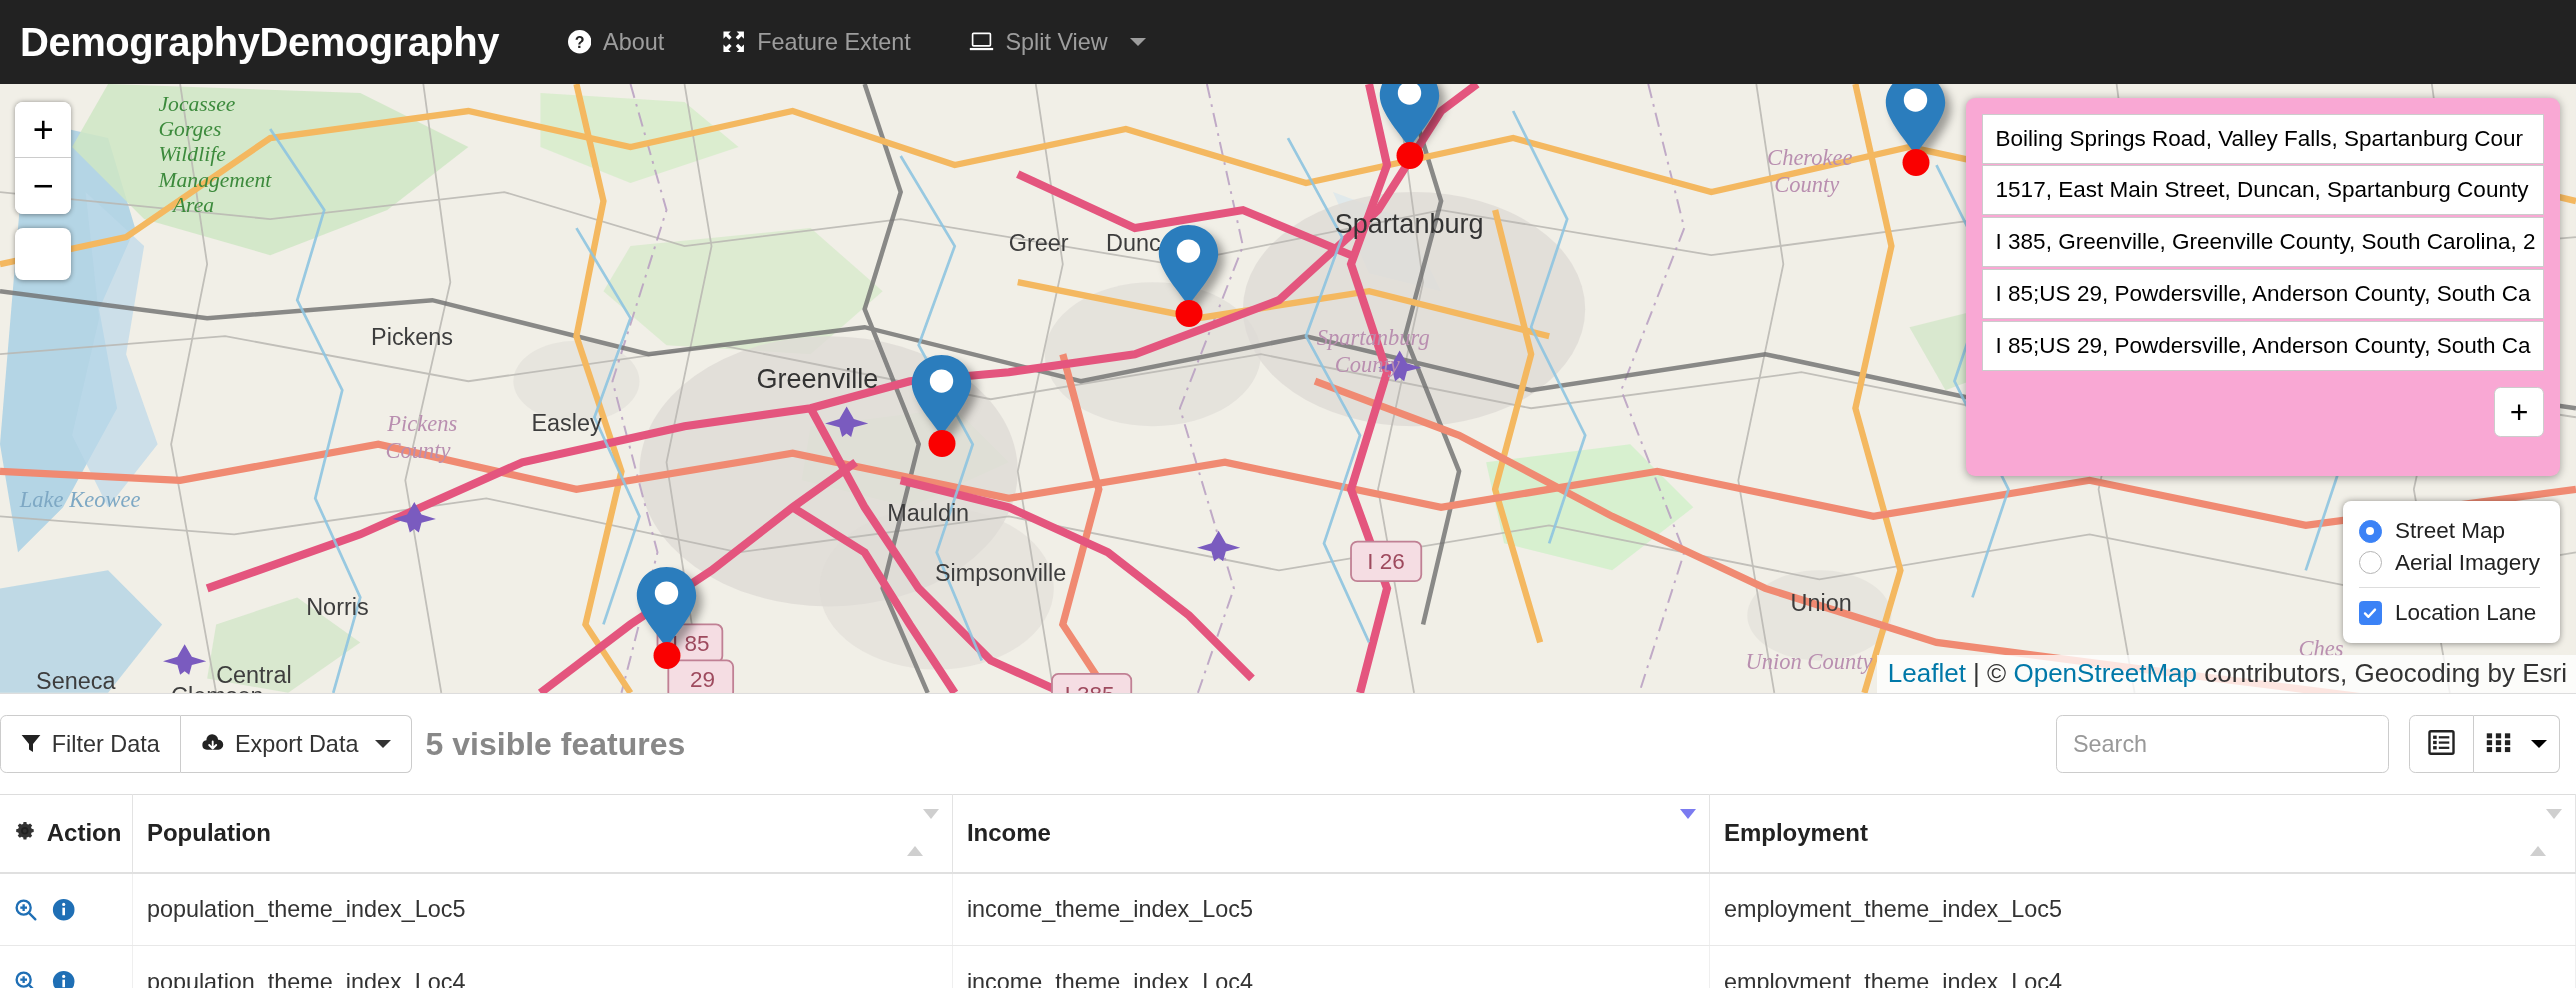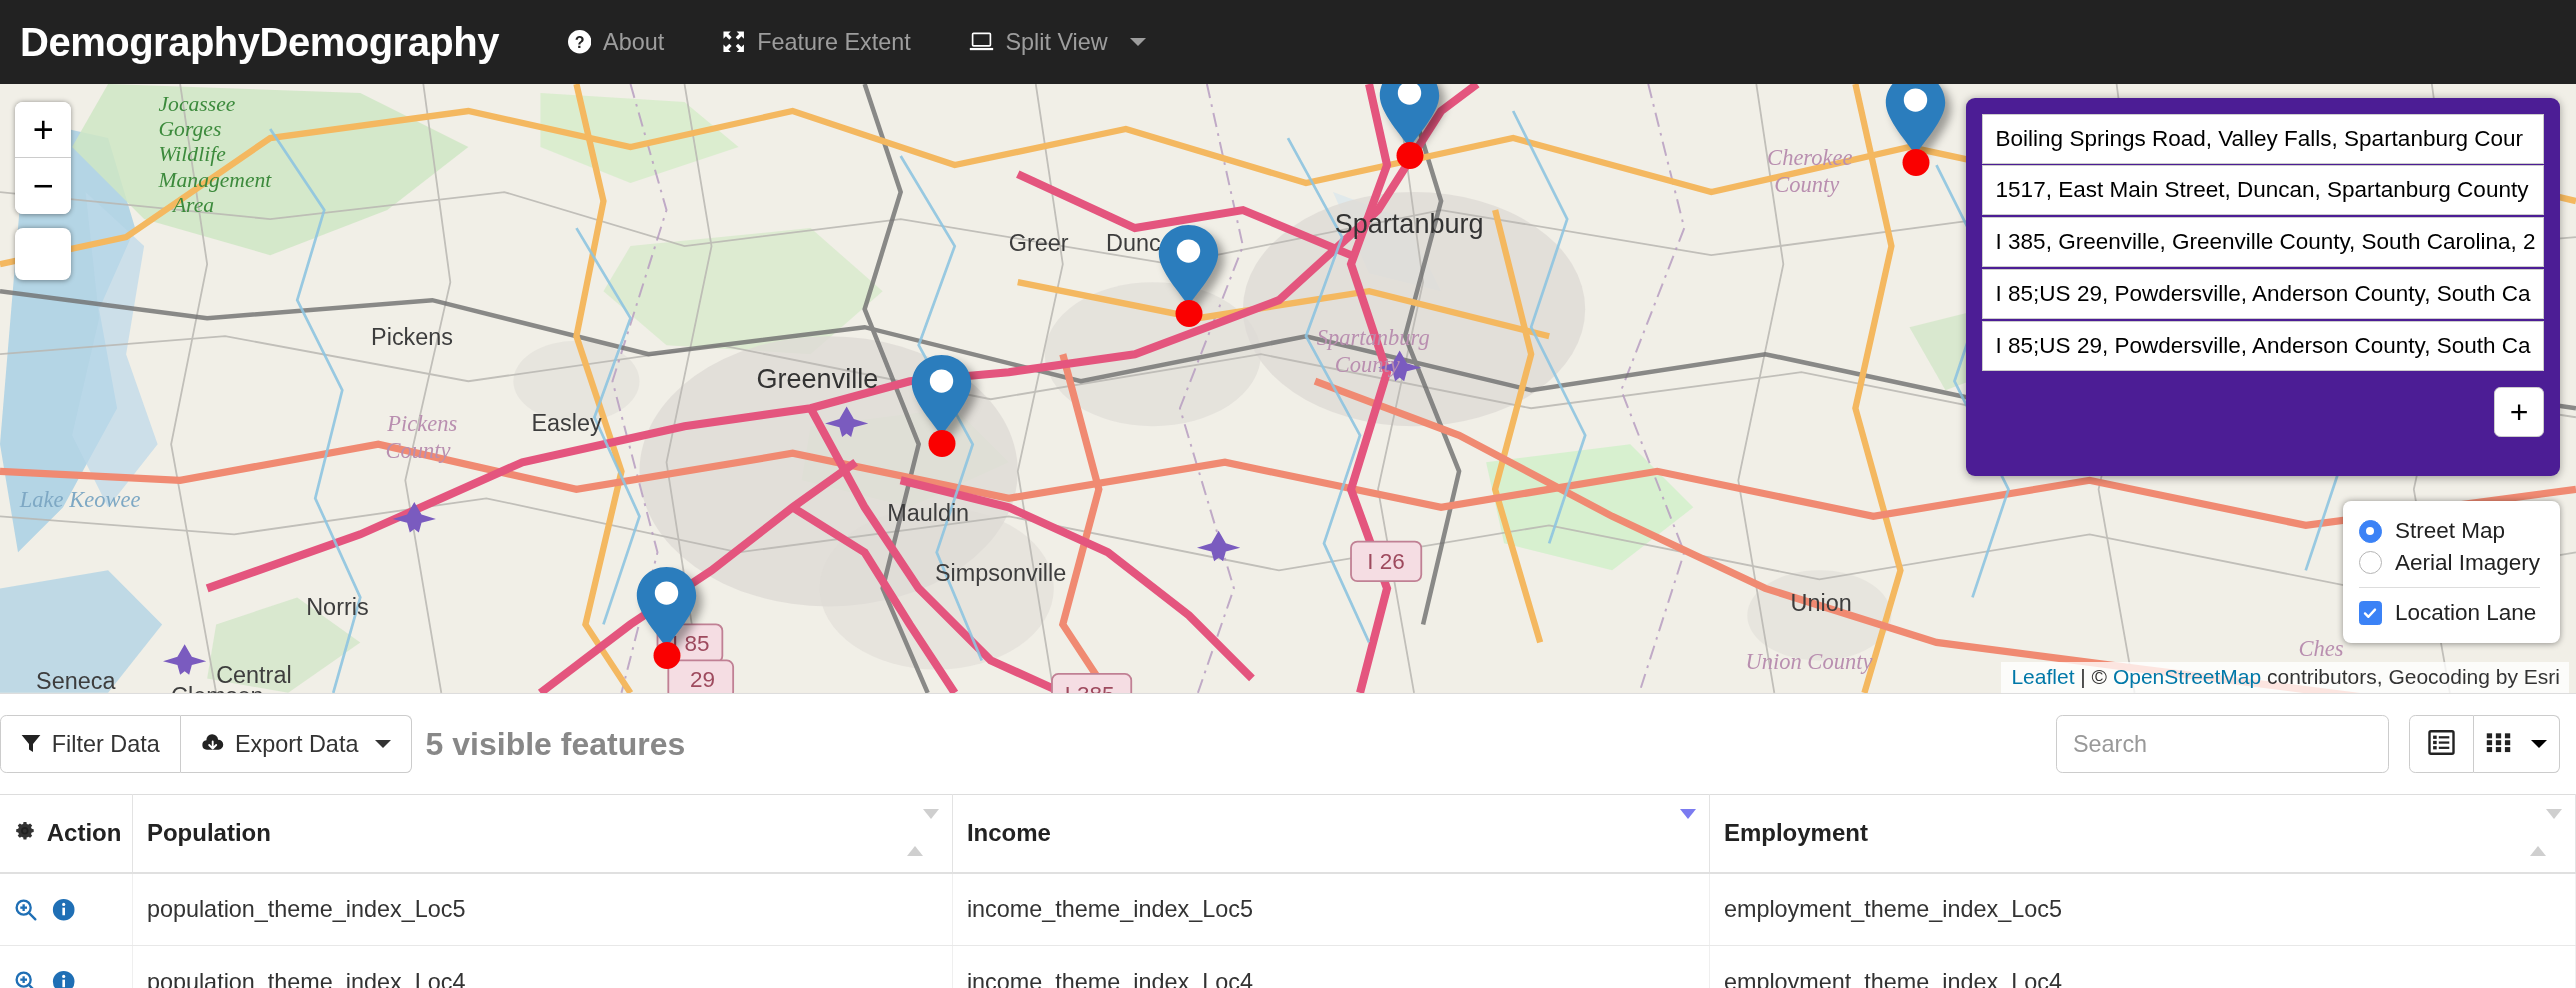--- a/index.html
+++ b/index.html
@@ -65,21 +65,21 @@
   }
   .pin svg { display: block; }
   .red-dot {
     position: absolute; left: 50%; top: 76px; transform: translateX(-50%);
     width: 27px; height: 27px; border-radius: 50%; background: #fa0000;
   }
 
   
   .addr-panel {
     position: absolute; right: 16px; top: 13.5px; width: 594px;
-    background: #4c1d95; border-radius: 9px; box-shadow: 0 1.8px 9px rgba(0,0,0,.35);
+    background: #f9a8d4; border-radius: 9px; box-shadow: 0 1.8px 9px rgba(0,0,0,.35);
     padding: 16px 16px 12.6px 16px; z-index: 30;
   }
   .addr-row {
     border: 0.9px solid #ccc; height: 50px; display: flex; align-items: center;
     padding: 0 12.6px; font-size: 22.5px; color: #000; overflow: hidden;
     white-space: nowrap; background: #fff; margin-bottom: 1.8px;
   }
   .addr-row.placeholder { color: #999; }
   .addr-plus-wrap { display: flex; justify-content: flex-end; padding: 14.4px 0 27px 0; }
   .addr-plus {
@@ -107,22 +107,22 @@
   .chk {
     width: 23.4px; height: 23.4px; border-radius: 3.6px; border: 0.9px solid #b5b5b5;
     background: #fff; flex: 0 0 auto; display: flex; align-items: center; justify-content: center;
   }
   .chk.on { background: #3b82f6; border-color: #3b82f6; }
   .chk svg { display: block; }
   .layer-sep { height: 0.9px; background: #ddd; margin: 9px 0 9px 0; }
 
   
   .attrib {
-    position: absolute; right: 7px; bottom: 0; background: rgba(255,255,255,.78);
-    font-size: 21px; color: #333; padding: 3.6px 9px 3.6px 10.8px; z-index: 25;
+    position: absolute; right: 0; bottom: 0; background: rgba(255,255,255,.78);
+    font-size: 26px; color: #333; padding: 3.6px 9px 3.6px 10.8px; z-index: 25;
     white-space: nowrap;
     text-align: right;
   }
   .attrib a { color: #0078a8; text-decoration: none; }
 
   
   .toolbar {
     height: 101px; display: flex; align-items: center; padding: 0 16px 0 0;
     border-top: 0.9px solid #ddd; background: #fff; position: relative;
   }

